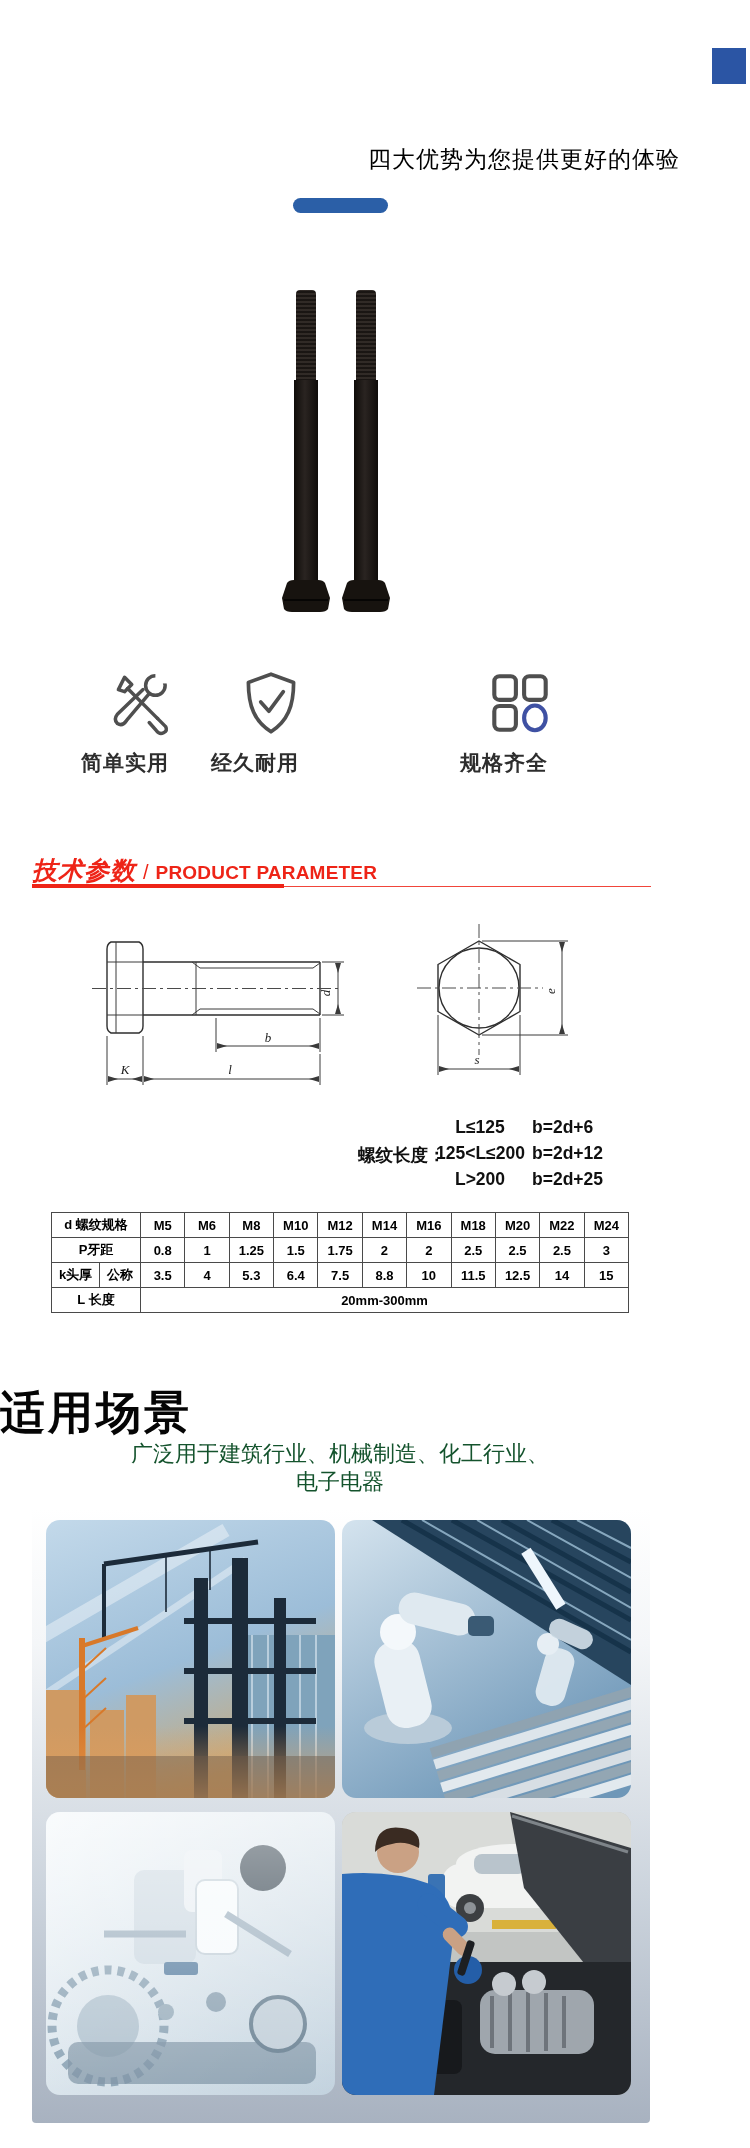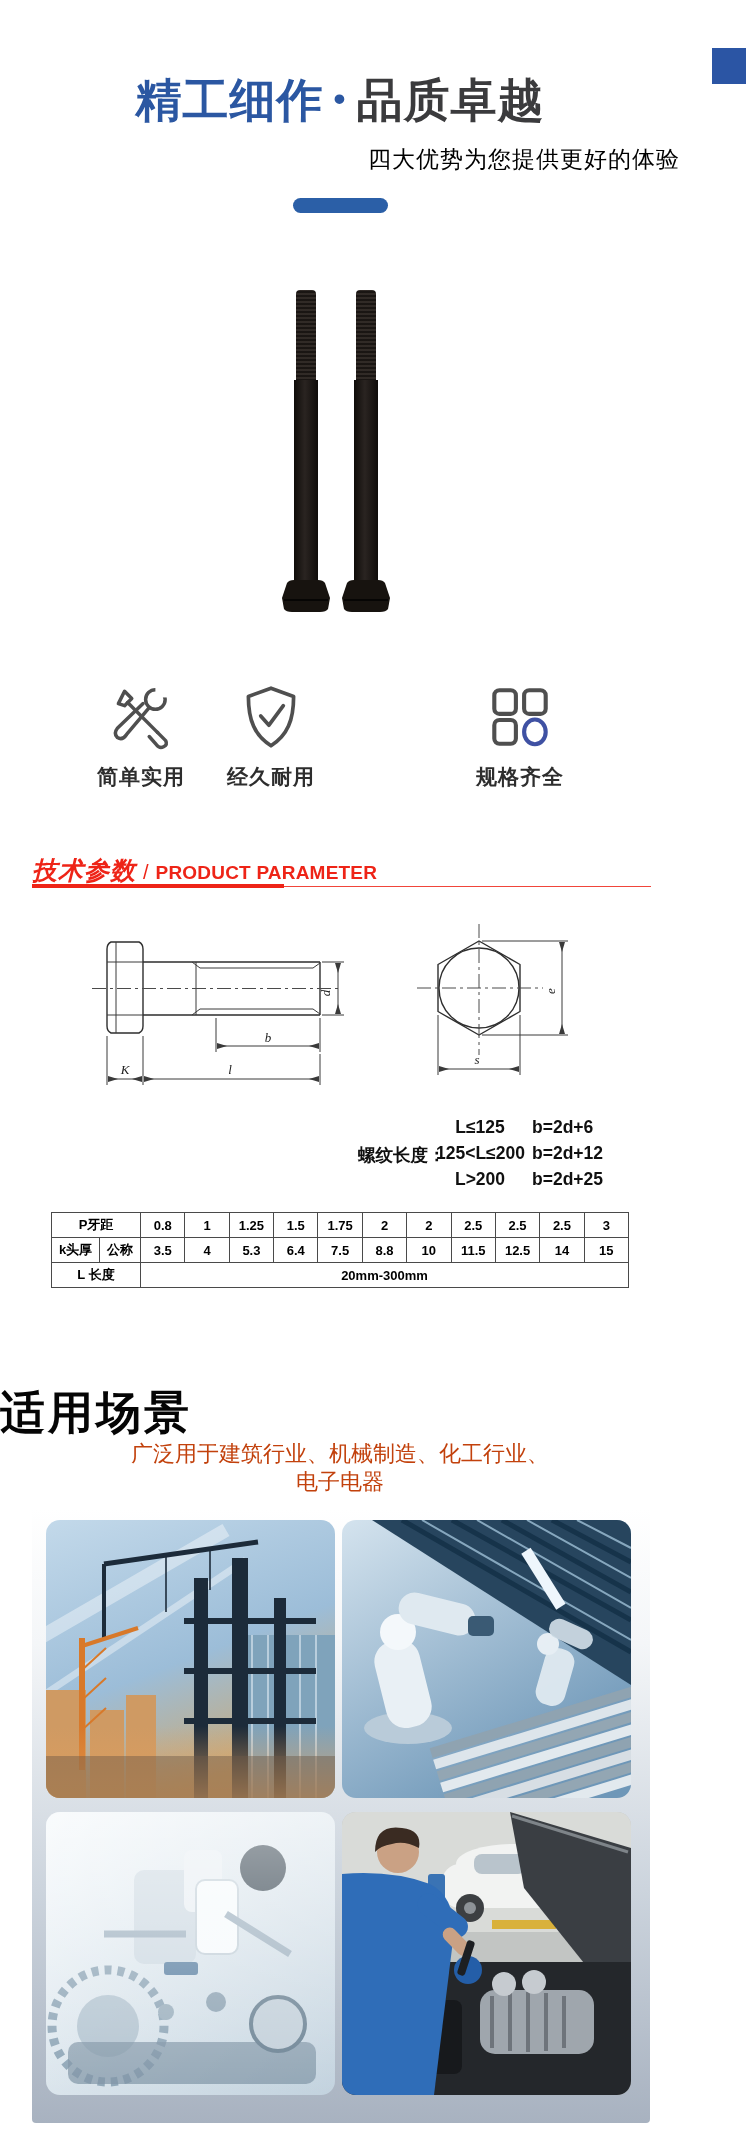--- a/index.html
+++ b/index.html
@@ -13,21 +13,21 @@
               letter-spacing:1px;color:#3b3b3d;white-space:nowrap;}
   .hero-title .accent{color:#2b57a2;}
   .hero-title .dot{color:#2b57a2;font-size:34px;vertical-align:6px;margin:0 10px;}
   .hero-sub{left:0;top:144px;width:680px;text-align:right;font-size:23px;color:#000000;letter-spacing:1px;}
   .hero-pill{left:293px;top:198px;width:95px;height:15px;border-radius:8px;background:#2b5fa7;}
 
   
   .bolts{left:272px;top:284px;width:130px;height:330px;}
 
   
-  .feature{position:absolute;top:681px;width:120px;text-align:center;}
+  .feature{position:absolute;top:667px;width:120px;text-align:left;}
   .feature svg{display:block;margin:0 auto;}
   .feature .flabel{margin-top:8px;font-size:21px;font-weight:600;color:#2d2d2d;letter-spacing:1px;}
 
   
   .tech-head{left:32px;top:854px;display:flex;align-items:baseline;color:#ee2417;white-space:nowrap;}
   .tech-cn{font-size:25px;font-weight:800;letter-spacing:1px;font-style:italic;}
   .tech-slash{font-size:20px;margin:0 7px;font-weight:400;}
   .tech-en{font-size:19px;font-weight:600;letter-spacing:0.2px;}
   .bar-thick{left:32px;top:884px;width:252px;height:4px;background:#ee2417;}
   .bar-thin{left:32px;top:886px;width:619px;height:1px;background:#ee2417;opacity:.85;}
@@ -49,40 +49,37 @@
 
   
   .spec-table{left:51px;top:1212px;width:578px;border-collapse:collapse;table-layout:fixed;}
   .spec-table th,.spec-table td{border:1px solid #4a4a4a;height:24px;padding:0;text-align:center;
         font-size:13px;font-weight:600;color:#000;}
   .spec-table th{font-weight:700;}
 
   
   .scn-title{left:0;top:1383px;width:680px;text-align:left;font-size:45px;font-weight:900;
              color:#050505;letter-spacing:3px;}
-  .scn-desc{left:0;top:1440px;width:680px;text-align:center;font-size:22px;color:#c2410c;line-height:28px;}
+  .scn-desc{left:0;top:1440px;width:680px;text-align:center;font-size:22px;color:#14532d;line-height:28px;}
 
   .photo-panel{left:32px;top:1508px;width:618px;height:615px;border-radius:4px;
       background:linear-gradient(180deg,#ffffff 0%,#f4f6f8 22%,#ccd4dd 62%,#a8b2c0 100%);}
   .photo{position:absolute;border-radius:14px;overflow:hidden;}
   .photo svg{display:block;width:100%;height:100%;}
   .p1{left:46px;top:1520px;width:289px;height:278px;}
   .p2{left:342px;top:1520px;width:289px;height:278px;}
   .p3{left:46px;top:1812px;width:289px;height:283px;}
   .p4{left:342px;top:1812px;width:289px;height:283px;}
 </style>
 </head>
 <body>
 
 <div class="page">
 
   <div class="abs hero-square"></div>
-  <div class="abs hero-title">
-    <span class="accent">精工细作</span><span class="dot">•</span><span>品质卓越</span>
-  </div>
   <div class="abs hero-sub">四大优势为您提供更好的体验</div>
   <div class="abs hero-pill"></div>
 
   <svg class="abs bolts" viewBox="0 0 130 330">
     <defs>
       <linearGradient id="thr" x1="0" y1="0" x2="0" y2="4" gradientUnits="userSpaceOnUse" spreadMethod="repeat">
         <stop offset="0" stop-color="#0e0b09"></stop>
           <stop offset="0.5" stop-color="#3c3530"></stop>
           <stop offset="1" stop-color="#0e0b09"></stop>
       </linearGradient>
@@ -219,20 +216,34 @@
         <col>
         <col>
         <col>
         <col>
         <col>
         <col>
         <col>
         <col>
     </colgroup>
     <tbody>
+        <tr>
+      <th colspan="2">d 螺纹规格</th>
+      <th>M5</th>
+      <th>M6</th>
+      <th>M8</th>
+      <th>M10</th>
+      <th>M12</th>
+      <th>M14</th>
+      <th>M16</th>
+      <th>M18</th>
+      <th>M20</th>
+      <th>M22</th>
+      <th>M24</th>
+    </tr>
     <tr>
       <th colspan="2">P牙距</th>
       <td>0.8</td>
       <td>1</td>
       <td>1.25</td>
       <td>1.5</td>
       <td>1.75</td>
       <td>2</td>
       <td>2</td>
       <td>2.5</td>

